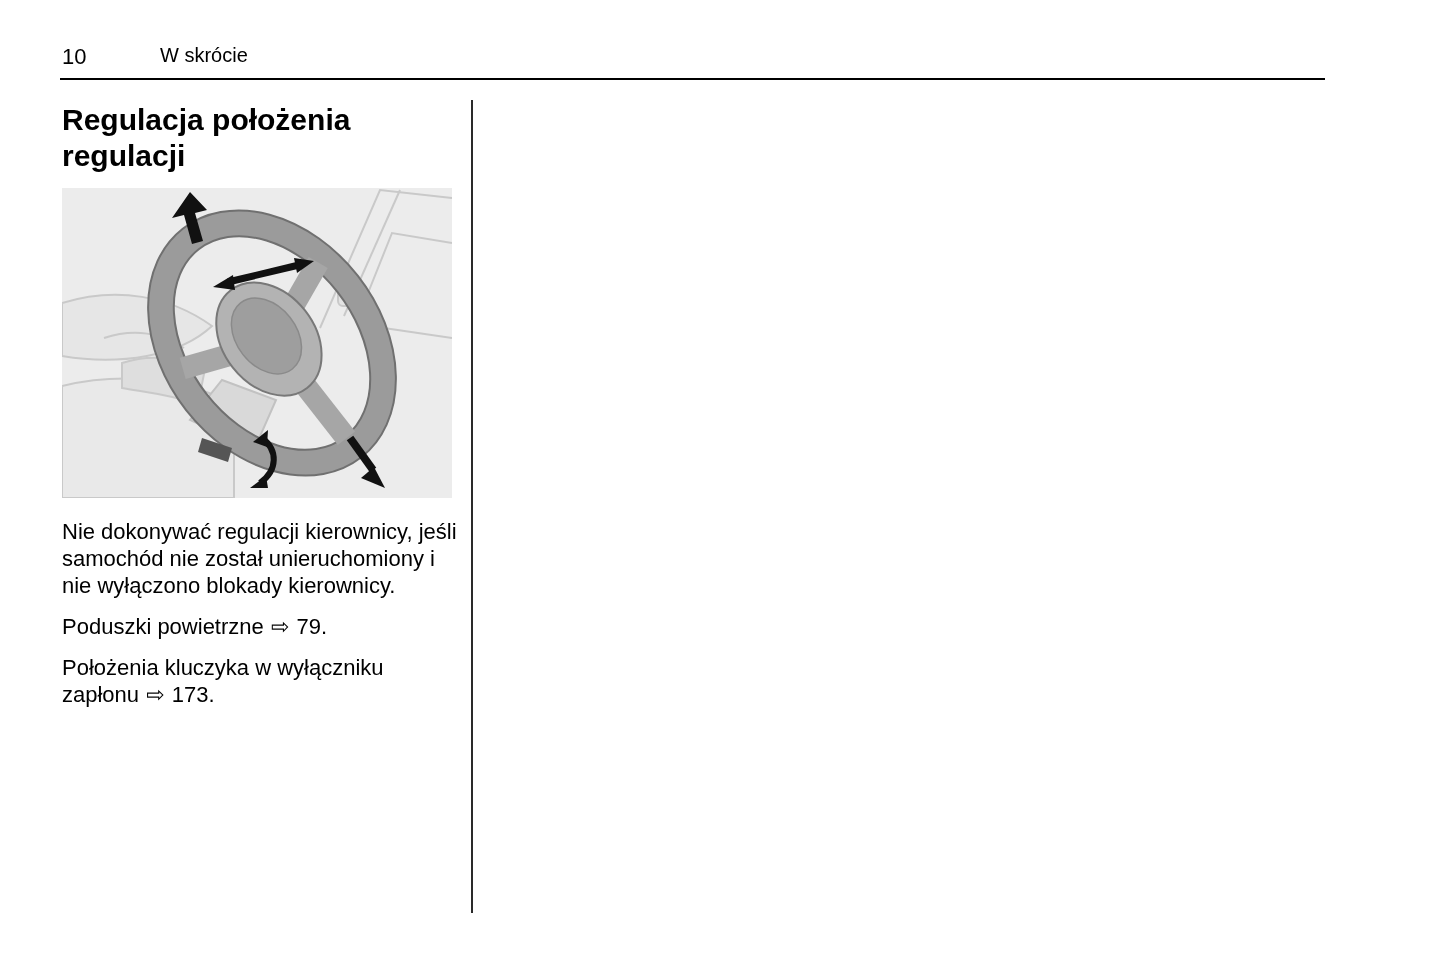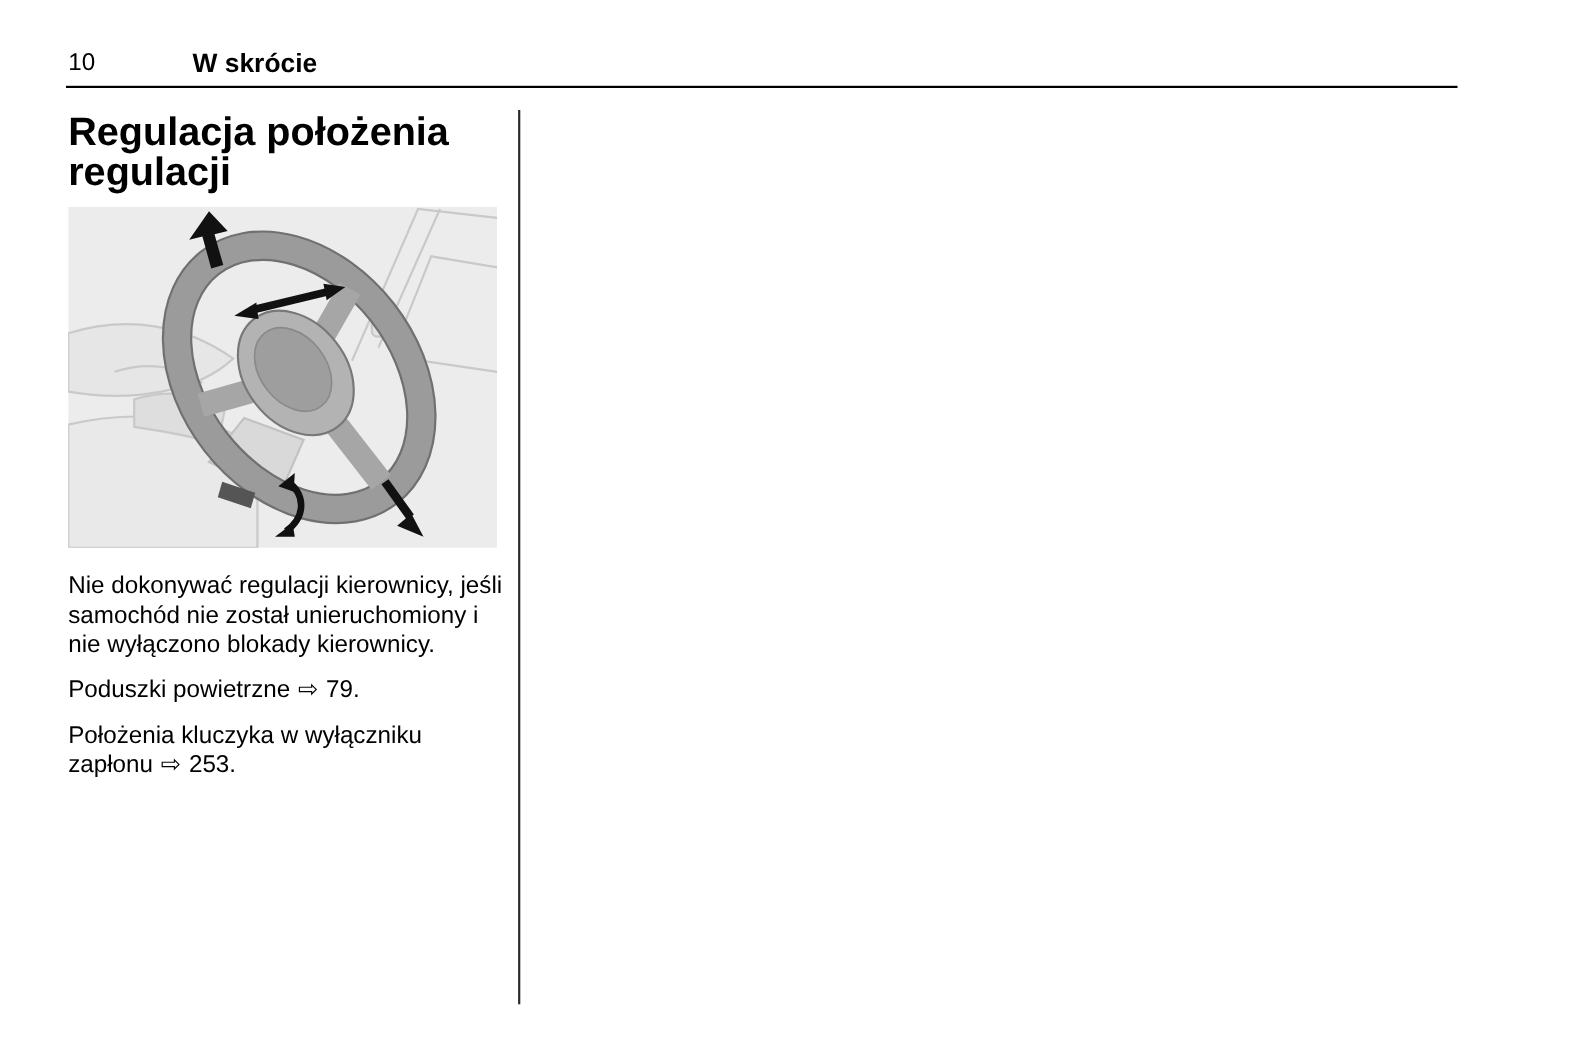--- a/index.html
+++ b/index.html
@@ -24,24 +24,24 @@
   }
   .page-number {
     position: absolute;
     left: 0;
     top: 0;
     font-size: 22px;
     font-weight: 400;
   }
   .section-title {
     position: absolute;
-    left: 113px;
+    left: 98px;
     top: 0;
-    font-size: 24px;
-    font-weight: 700;
+    font-size: 20px;
+    font-weight: 400;
   }
   .header-rule {
     position: absolute;
     top: 78px;
     left: 60px;
     width: 1265px;
     height: 2px;
     background: #000;
   }
   .column-divider {
@@ -53,21 +53,21 @@
     background: #2a2a2a;
   }
   .content-column {
     position: absolute;
     left: 62px;
     top: 102px;
     width: 398px;
   }
   .article-title {
     margin: 0 0 14px 0;
-    font-size: 36px;
+    font-size: 30px;
     line-height: 36px;
     font-weight: 700;
   }
   .article-title span { display: block; }
   .figure {
     margin: 0 0 20px 0;
     width: 390px;
     height: 310px;
   }
   .body-text p {
@@ -152,17 +152,17 @@
 
     <p class="ref">
       <span>Poduszki powietrzne</span>
       <span class="ref-arrow">⇨</span>
       <span>79.</span>
     </p>
 
     <p class="ref">
       <span>Położenia kluczyka w wyłączniku zapłonu</span>
       <span class="ref-arrow">⇨</span>
-      <span>253.</span>
+      <span>173.</span>
     </p>
   </div>
 
 </main>
 
 </body></html>

